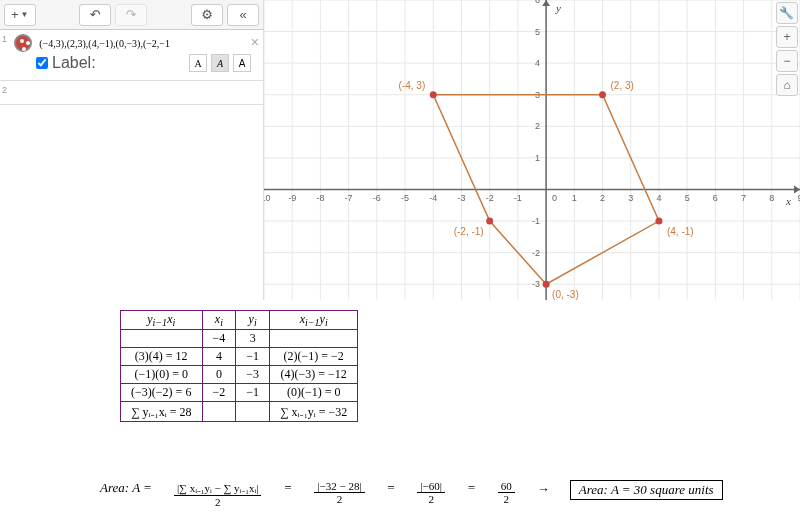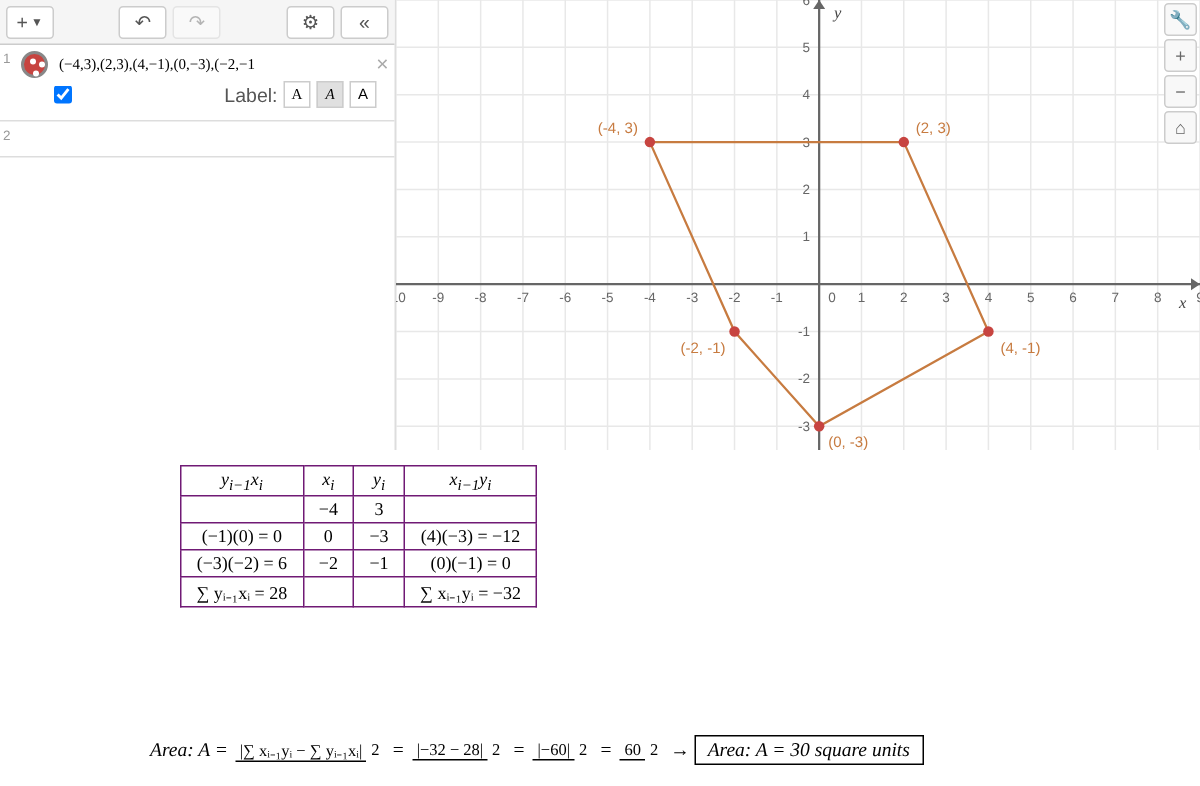--- a/index.html
+++ b/index.html
@@ -12,21 +12,21 @@
 .tb-btn.wide { width: auto; padding: 0 6px; }
 .tb-spacer { flex: 1; }
 .expr-row { border-bottom: 1px solid #ddd; padding: 4px 6px; position: relative; }
 .expr-num { position: absolute; left: 2px; top: 4px; font-size: 9px; color: #999; }
 .expr-icon { display: inline-block; width: 18px; height: 18px; background: #c74440; border-radius: 50%; border: 2px solid #888; margin-left: 8px; position: relative; vertical-align: middle; }
 .expr-icon::after { content: ""; position: absolute; width: 4px; height: 4px; background: #fff; border-radius: 50%; top: 3px; left: 4px; box-shadow: 6px 2px 0 #fff, 2px 8px 0 #fff; }
 .expr-text { font-family: 'Times New Roman', serif; font-size: 10px; margin-left: 4px; vertical-align: middle; }
 .expr-close { position: absolute; right: 4px; top: 4px; color: #aaa; font-size: 14px; cursor: pointer; }
 .label-row { display: flex; align-items: center; padding: 2px 6px 4px 30px; gap: 4px; }
 .chk { width: 12px; height: 12px; }
-.lbl-text { font-size: 13px; color: #555; flex: 1; text-align: right; }
+.lbl-text { font-size: 16px; color: #555; flex: 1; }
 .font-btn { border: 1px solid #ccc; background: #fff; width: 18px; height: 18px; font-size: 10px; display: flex; align-items: center; justify-content: center; cursor: pointer; font-family: serif; }
 .font-btn.active { background: #e0e0e0; }
 
 
 .graph-panel { position: absolute; left: 264px; top: 0; right: 0; height: 300px; background: #fff; }
 .graph-tools { position: absolute; right: 2px; top: 2px; display: flex; flex-direction: column; gap: 2px; z-index: 10; }
 .g-tool { width: 22px; height: 22px; background: #f8f8f8; border: 1px solid #ccc; border-radius: 3px; display: flex; align-items: center; justify-content: center; cursor: pointer; font-size: 12px; color: #666; }
 svg.graph { width: 100%; height: 100%; }
 .grid-line { stroke: #e8e8e8; stroke-width: 1; }
 .axis-line { stroke: #666; stroke-width: 1.5; }
@@ -35,22 +35,22 @@
 .poly { fill: none; stroke: #c77b40; stroke-width: 1.5; }
 .pt { fill: #c74440; }
 .pt-label { font-size: 10px; fill: #c77b40; font-family: Arial; }
 
 
 .calc-table { position: absolute; left: 120px; top: 310px; border-collapse: collapse; font-family: 'Times New Roman', serif; font-size: 12px; }
 .calc-table td, .calc-table th { border: 1px solid #701a75; padding: 1px 10px; text-align: center; height: 16px; }
 .calc-table th { font-weight: normal; }
 
 
-.formula { position: absolute; left: 100px; top: 480px; font-family: 'Times New Roman', serif; font-size: 13px; font-style: italic; display: flex; align-items: center; gap: 3px; }
-.frac { display: inline-flex; flex-direction: row; align-items: center; font-style: normal; vertical-align: middle; margin: 12px 2px; }
+.formula { position: absolute; left: 100px; top: 480px; font-family: 'Times New Roman', serif; font-size: 13px; font-style: italic; display: flex; align-items: flex-start; gap: 20px; }
+.frac { display: inline-flex; flex-direction: column; align-items: center; font-style: normal; vertical-align: middle; margin: 0 2px; }
 .frac .num { border-bottom: 1px solid #000; padding: 0 3px; font-size: 11px; }
 .frac .den { padding: 0 3px; font-size: 11px; }
 .boxed { border: 1px solid #000; padding: 1px 8px; }
 </style>
 </head>
 <body>
 
 <div class="left-panel">
   <div class="toolbar">
     <div class="tb-btn wide">
@@ -203,20 +203,26 @@
   </tr>
   </tbody>
     <tbody id="table-body">
       <tr>
         <td></td>
         <td>−4</td>
         <td>3</td>
         <td></td>
       </tr>
       <tr>
+        <td>(3)(4) = 12</td>
+        <td>4</td>
+        <td>−1</td>
+        <td>(2)(−1) = −2</td>
+      </tr>
+      <tr>
         <td>(−1)(0) = 0</td>
         <td>0</td>
         <td>−3</td>
         <td>(4)(−3) = −12</td>
       </tr>
       <tr>
         <td>(−3)(−2) = 6</td>
         <td>−2</td>
         <td>−1</td>
         <td>(0)(−1) = 0</td>

